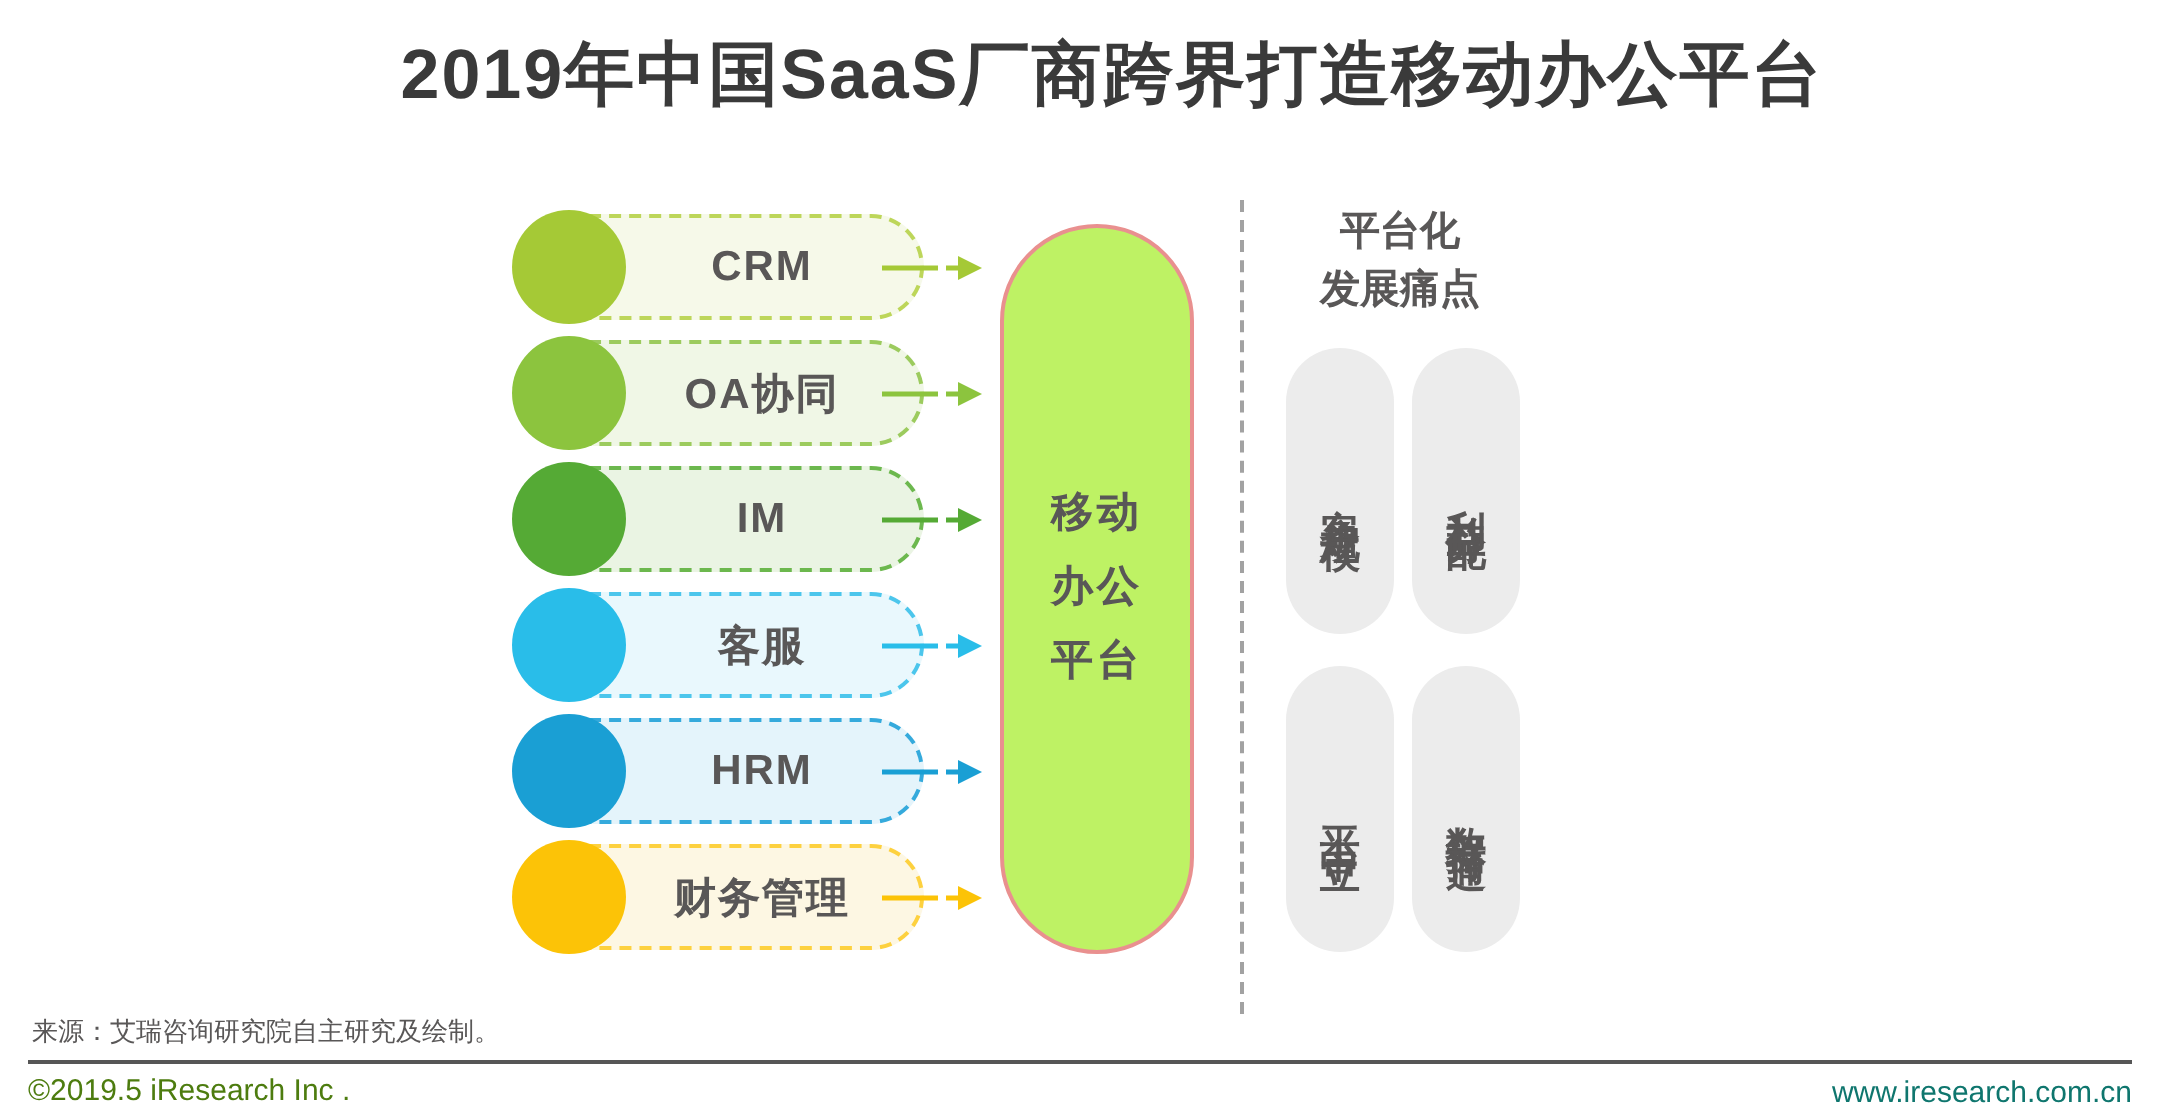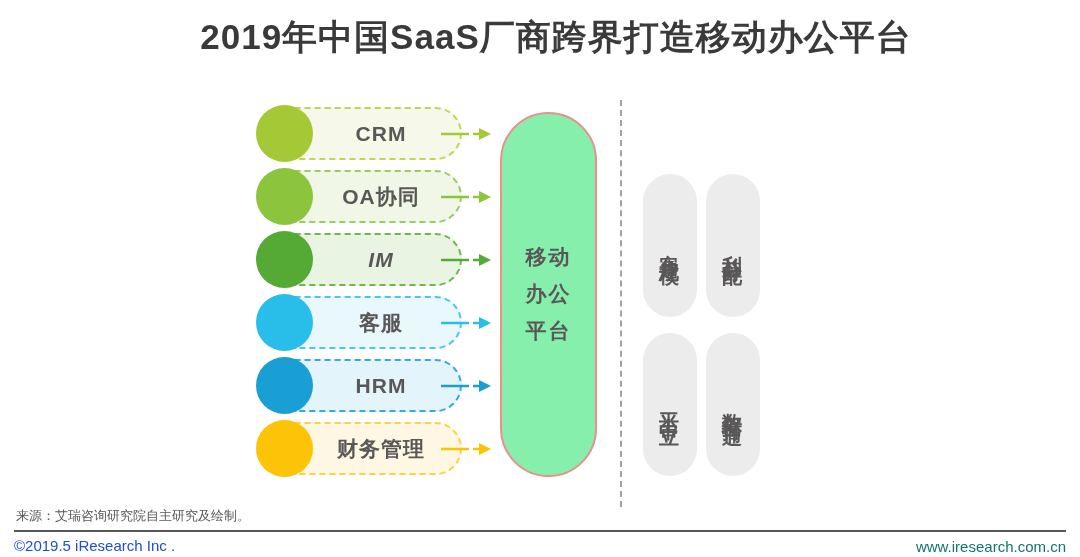--- a/index.html
+++ b/index.html
@@ -14,41 +14,41 @@
   .pill{position:absolute;left:0;top:0;width:100%;height:100%;box-sizing:border-box;
         background:var(--bg);border:2px dashed var(--border);border-radius:28px;
         display:flex;align-items:center;justify-content:center;padding-left:16px;}
   .pill-label{font-size:21px;font-weight:bold;color:#595757;padding-left:30px;padding-right:4px;letter-spacing:1px;}
   .dot{position:absolute;left:-2px;top:-2px;width:57px;height:57px;border-radius:50%;
        background:var(--circle);}
   .arrow{position:absolute;left:181px;top:50%;transform:translateY(-50%);display:block;}
 
   
   .platform{position:absolute;left:500px;top:112px;width:97px;height:365px;box-sizing:border-box;
-            background:#86efac;border:2px solid #e9908f;border-radius:49px;
+            background:#bef264;border:2px solid #e9908f;border-radius:49px;
             display:flex;align-items:center;justify-content:center;}
   .platform-label{font-size:21px;font-weight:bold;color:#595757;text-align:center;
                   white-space:pre-line;line-height:1.75;letter-spacing:2px;}
 
   .divider{position:absolute;left:620px;top:100px;height:407px;width:0;
            border-left:2px dashed #a2a2a2;}
 
   
   .pain-heading{position:absolute;left:623px;top:102px;width:154px;text-align:center;
                 font-size:20px;font-weight:bold;color:#595757;white-space:pre-line;line-height:1.45;}
   .pain-grid{position:absolute;left:643px;top:174px;display:grid;
              grid-template-columns:54px 54px;grid-template-rows:143px 143px;
              column-gap:9px;row-gap:16px;}
   .pain-pill{background:#ececec;border-radius:27px;display:flex;align-items:center;justify-content:center;}
   .pain-label{writing-mode:vertical-rl;font-size:20px;font-weight:bold;color:#595757;letter-spacing:4px;}
 
   
   .source-note{position:absolute;left:16px;top:507px;font-size:13px;color:#595757;}
   .footer-rule{position:absolute;left:14px;top:530px;width:1052px;border-top:2px solid #565656;}
-  .copyright{position:absolute;left:14px;top:537px;font-size:15px;color:#1d4ed8;}
+  .copyright{position:absolute;left:14px;top:537px;font-size:15px;color:#4d7c0f;}
   .website{position:absolute;right:14px;top:538px;font-size:15px;color:#0f766e;}
 </style>
 </head>
 <body>
 
 <div id="stage">
 
   <div class="title">2019年中国SaaS厂商跨界打造移动办公平台</div>
 
   <div class="row" style="top: 107px; --circle: #a5c936; --border: #bdd65a; --bg: #f6f9e9; --arrow: #a5c936;">
@@ -66,21 +66,21 @@
     <div class="pill">
       <span class="pill-label">OA协同</span>
     </div>
     <span class="dot"></span>
     <svg class="arrow" width="52" height="14" viewBox="0 0 52 14">
       <line x1="2" y1="7" x2="40" y2="7" stroke="currentColor" stroke-width="2.6" stroke-dasharray="28 4"></line>
       <polygon points="40,1 52,7 40,13" fill="currentColor"></polygon>
     </svg>
   </div>
 
-  <div class="row" style="top: 233px; font-style: italic; --circle: #55aa35; --border: #6cb84e; --bg: #eaf4e3; --arrow: #55aa35;">
+  <div class="row" style="top: 233px; --circle: #55aa35; --border: #6cb84e; --bg: #eaf4e3; --arrow: #55aa35;">
     <div class="pill">
       <span class="pill-label">IM</span>
     </div>
     <span class="dot"></span>
     <svg class="arrow" width="52" height="14" viewBox="0 0 52 14">
       <line x1="2" y1="7" x2="40" y2="7" stroke="currentColor" stroke-width="2.6" stroke-dasharray="28 4"></line>
       <polygon points="40,1 52,7 40,13" fill="currentColor"></polygon>
     </svg>
   </div>
 
@@ -118,20 +118,22 @@
   </div>
 
   <div class="platform">
     <div class="platform-label">移动
 办公
 平台</div>
   </div>
 
   <div class="divider"></div>
 
+  <div class="pain-heading">平台化
+发展痛点</div>
   <div class="pain-grid">
     <div class="pain-pill">
       <span class="pain-label">客户规模</span>
     </div>
     <div class="pain-pill">
       <span class="pain-label">利益分配</span>
     </div>
     <div class="pain-pill">
       <span class="pain-label">平台中立</span>
     </div>

